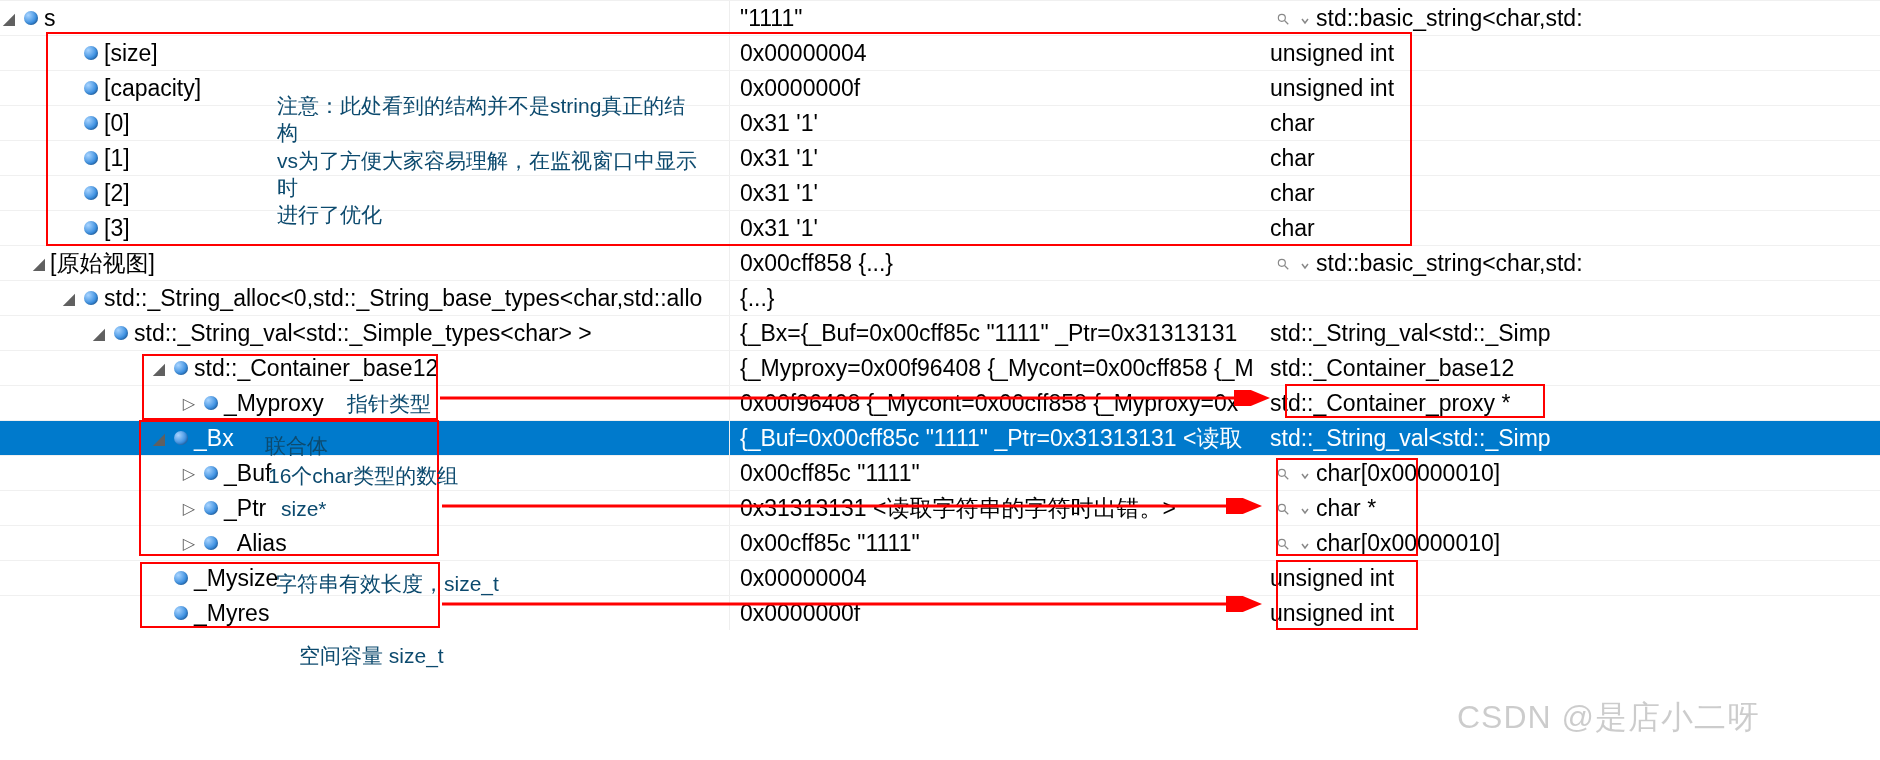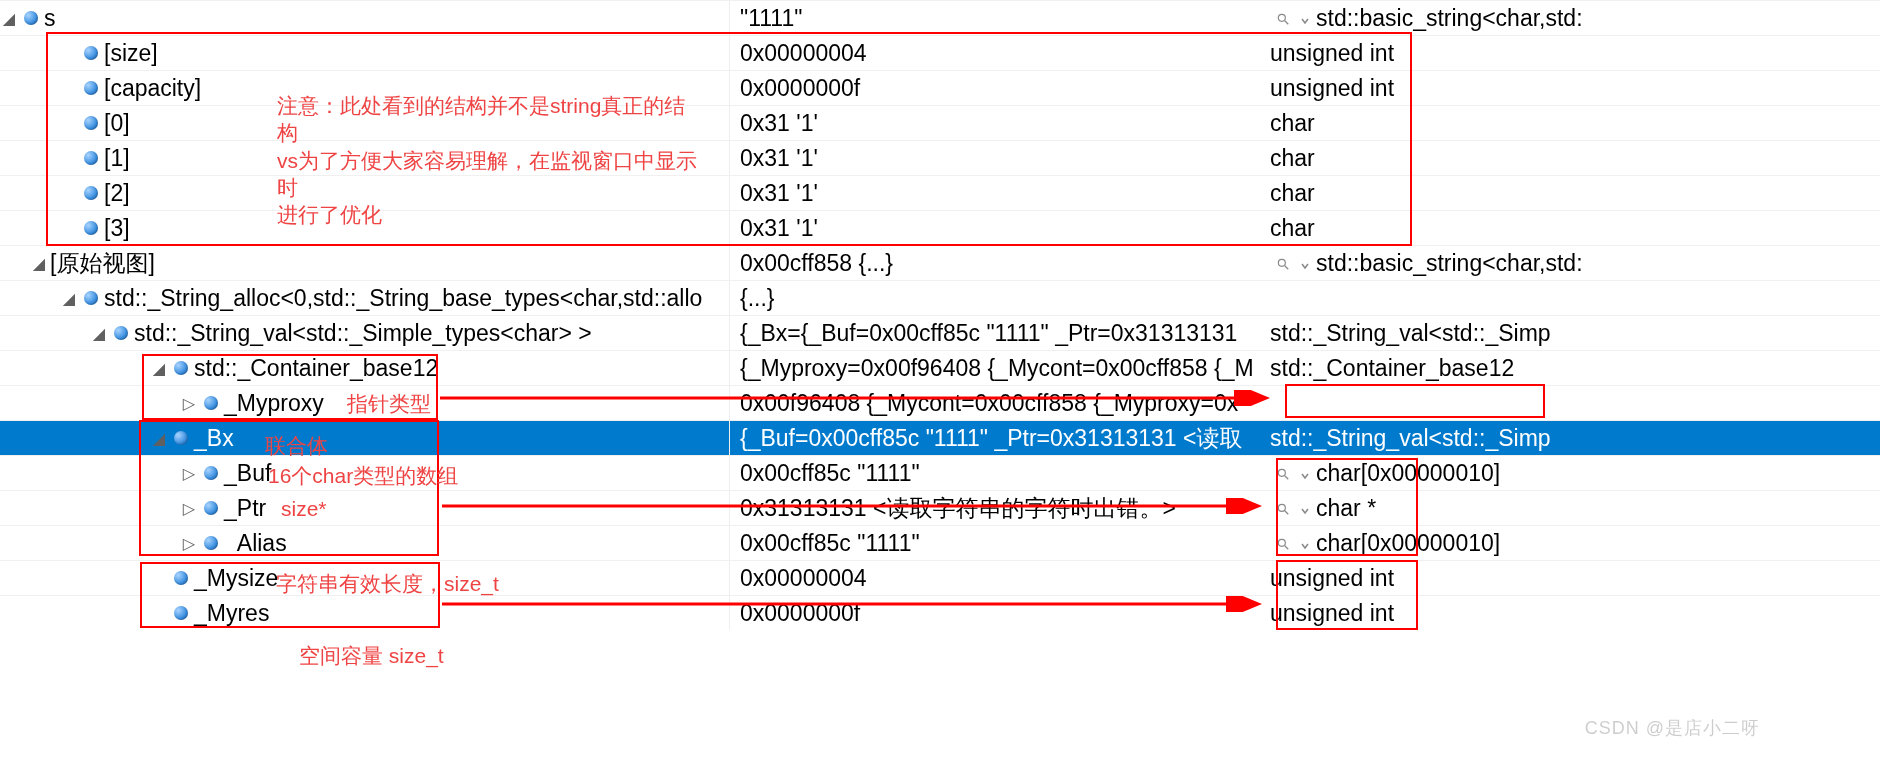--- a/index.html
+++ b/index.html
@@ -43,27 +43,27 @@
     display: inline-flex; align-items: center; justify-content: center;
     width: 26px; margin-right: 6px; color: #888; font-size: 16px;
     cursor: pointer;
   }
   .mag svg { width: 14px; height: 14px; }
   
   .anno-box {
     position: absolute; border: 2px solid #ff0000; pointer-events: none;
   }
   .anno-text {
-    position: absolute; color: #ef4444; font-size: 21px; pointer-events: none;
+    position: absolute; color: #0c4a6e; font-size: 21px; pointer-events: none;
     line-height: 1.3;
   }
   .anno-arrow {
     position: absolute; pointer-events: none;
   }
-  .watermark { position:absolute; right:120px; bottom:20px; color:rgba(0,0,0,.2); font-size:18px; letter-spacing:1px; }
+  .watermark { position:absolute; right:120px; bottom:20px; color:rgba(0,0,0,.2); font-size:32px; letter-spacing:1px; }
 </style>
 </head>
 <body>
 
 <div id="tree">
 <div class="row">
       <div class="col-name">
         <span class="indent" style="width: 0px;"></span>
         <span class="arrow">◢</span>
         <span class="ico"></span>
@@ -185,20 +185,21 @@
       <div class="col-type"><span>std::_Container_base12</span></div>
     </div>
     <div class="row">
       <div class="col-name">
         <span class="indent" style="width: 180px;"></span>
         <span class="arrow">▷</span>
         <span class="ico"></span>
         <span>_Myproxy</span>
       </div>
       <div class="col-value"><span>0x00f96408 {_Mycont=0x00cff858 {_Myproxy=0x</span></div>
+      <div class="col-type"><span>std::_Container_proxy *</span></div>
     </div>
     <div class="row selected">
       <div class="col-name">
         <span class="indent" style="width: 150px;"></span>
         <span class="arrow">◢</span>
         <span class="ico"></span>
         <span>_Bx</span>
       </div>
       <div class="col-value"><span>{_Buf=0x00cff85c "1111" _Ptr=0x31313131 &lt;读取</span></div>
       <div class="col-type"><span>std::_String_val&lt;std::_Simp</span></div>

